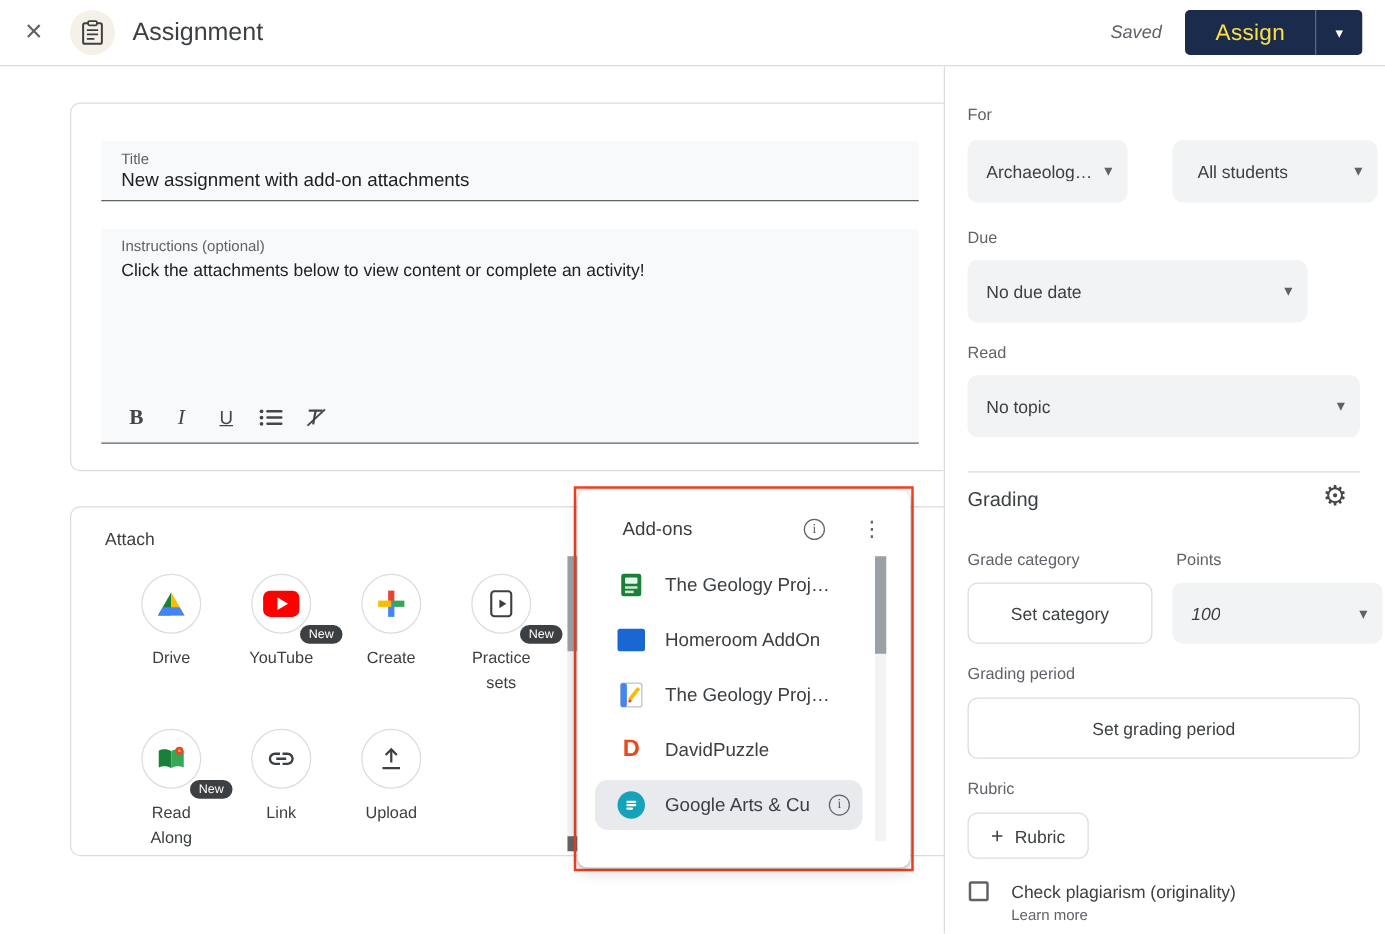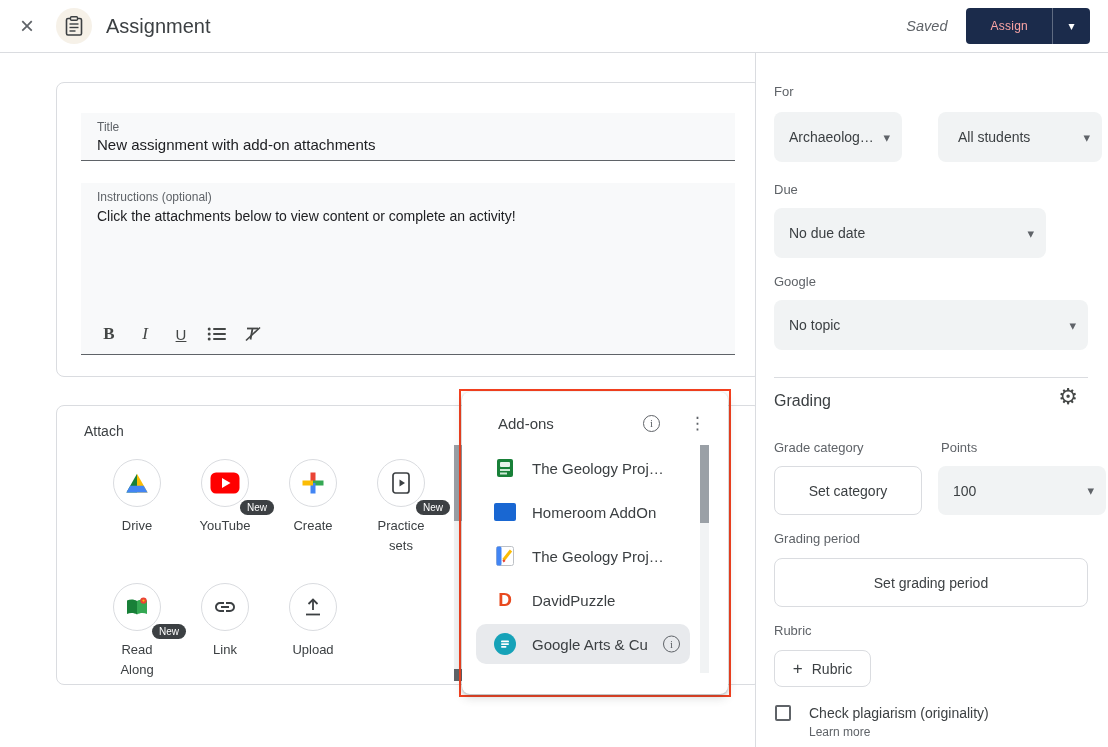--- a/index.html
+++ b/index.html
@@ -9,21 +9,21 @@
 
   
   .topbar { position:absolute; top:0; left:0; width:100%; height:53px; border-bottom:1px solid #dadce0;
             display:flex; align-items:center; padding:0 18px 0 14px; background:#fff; z-index:10; }
   .close-btn { background:none; border:none; font-size:24px; line-height:1; color:#5f6368; width:26px; cursor:pointer; margin-right:16px; }
   .assign-icon-circle { width:36px; height:36px; border-radius:50%; background:#f6f1e8; display:flex; align-items:center; justify-content:center; margin-right:14px; flex:0 0 auto; }
   .page-title { font-size:20px; color:#3c4043; font-weight:400; }
   .topbar-spacer { flex:1; }
   .saved-status { font-style:italic; color:#5f6368; font-size:14.5px; margin-right:19px; }
   .assign-split { display:flex; height:36px; border-radius:4px; overflow:hidden; }
-  .assign-main { background:#1b2b4b; color:#fca5a5; border:none; font-size:12px; font-weight:500; letter-spacing:.25px; padding:0 24px; cursor:pointer; font-family:inherit; }
+  .assign-main { background:#1b2b4b; color:#fde047; border:none; font-size:18px; font-weight:500; letter-spacing:.25px; padding:0 24px; cursor:pointer; font-family:inherit; }
   .assign-arrow { background:#1b2b4b; color:#fff; border:none; border-left:1px solid rgba(255,255,255,.3); width:38px; display:flex; align-items:center; justify-content:center; font-size:12px; cursor:pointer; }
 
   
   .card { position:absolute; background:#fff; border:1px solid #dadce0; border-radius:8px;margin-left:40px; }
   .form-card { left:16px; top:82px; width:706px; height:295px; }
   .attach-card { left:16px; top:405px; width:706px; height:280px; }
 
   .field { position:absolute; left:24px; right:26px; background:#f8f9fa; border-bottom:1px solid #5f6368; }
   .title-field { top:30px; height:48px; }
   .instructions-field { top:100px; height:172px; }
@@ -86,21 +86,21 @@
   .lbl-due { left:18px; top:129px; }
   .sel-due { left:18px; top:155px; width:272px; }
   .lbl-topic { left:18px; top:221px; }
   .sel-topic { left:18px; top:247px; width:314px; }
   .s-divider { left:18px; top:324px; width:314px; height:1px; background:#dadce0; }
   .grading-heading { left:18px; top:339px; font-size:16px; font-weight:500; color:#3c4043; }
   .gear-btn { right:30px; top:333px; background:none; border:none; font-size:22px; color:#444746; cursor:pointer; line-height:1; }
   .lbl-grade-cat { left:18px; top:387px; }
   .lbl-points { left:185px; top:387px; }
   .btn-set-category { left:18px; top:413px; width:148px; height:49px; }
-  .sel-points { left:182px; top:413px; width:168px; height:49px; }
+  .sel-points { left:182px; top:413px; width:168px; height:49px;font-style:italic; }
   .lbl-grading-period { left:18px; top:478px; }
   .btn-grading-period { left:18px; top:505px; width:314px; height:49px; }
   .lbl-rubric { left:18px; top:570px; }
   .btn-rubric { left:18px; top:597px; width:97px; height:37px; gap:9px; }
   .btn-rubric .plus { font-size:17px; font-weight:400; }
   .plag-checkbox { left:19px; top:652px; width:16px; height:16px; border:2px solid #5f6368; border-radius:2px; background:#fff; cursor:pointer; }
   .plag-label { left:53px; top:652px; font-size:14px; color:#3c4043; }
   .learn-more { left:53px; top:672px; font-size:12px; color:#5f6368; cursor:pointer; }
 </style>
 </head>
@@ -329,21 +329,21 @@
       <span class="sel-val">All students</span>
       <span class="caret">▾</span>
     </div>
 
     <div class="s-label lbl-due">Due</div>
     <div class="select sel-due">
       <span class="sel-val">No due date</span>
       <span class="caret">▾</span>
     </div>
 
-    <div class="s-label lbl-topic">Google</div>
+    <div class="s-label lbl-topic">Read</div>
     <div class="select sel-topic">
       <span class="sel-val">No topic</span>
       <span class="caret">▾</span>
     </div>
 
     <div class="s-divider"></div>
 
     <div class="grading-heading">Grading</div>
     <button class="gear-btn">⚙</button>
 

